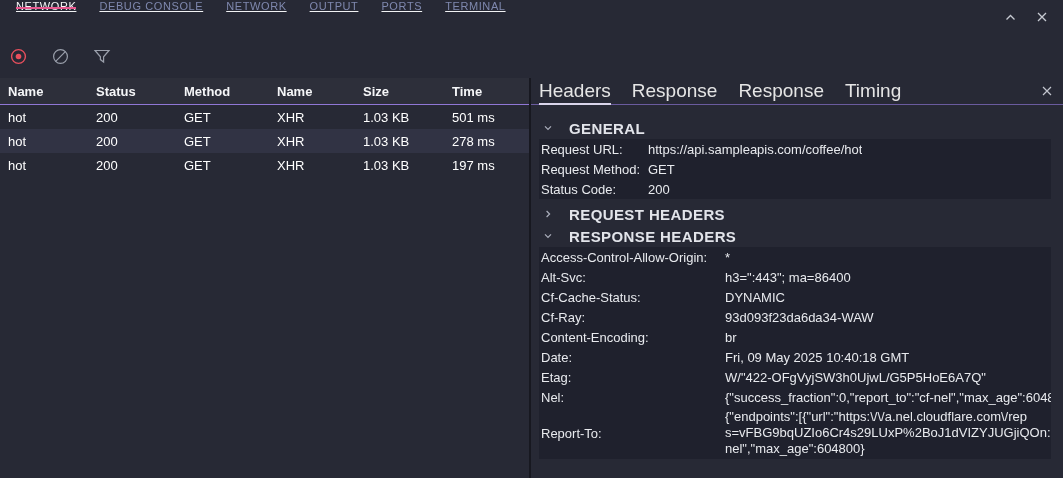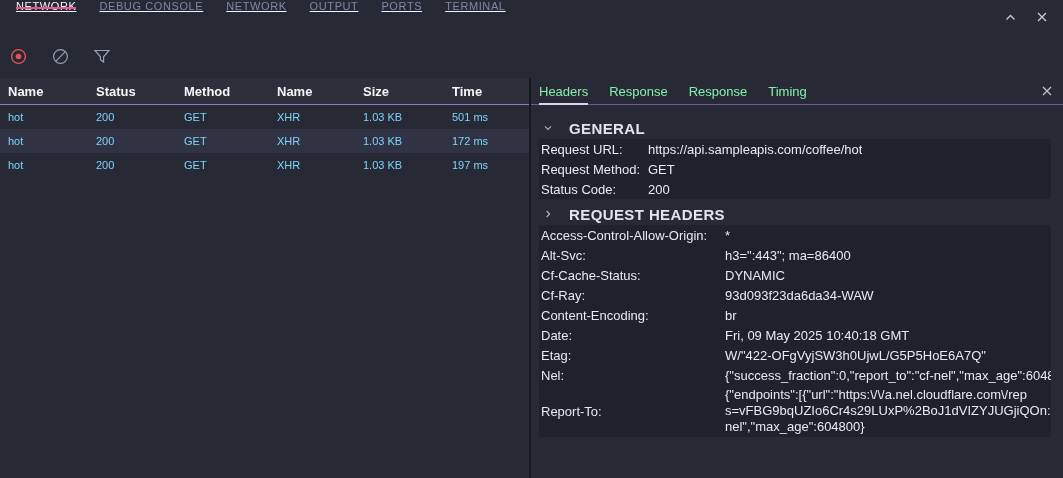--- a/index.html
+++ b/index.html
@@ -25,27 +25,27 @@
   .toolbtn { width:24px; height:24px; display:flex; align-items:center; justify-content:center; cursor:pointer; }
 
   
   .main { flex:1 1 auto; display:flex; min-height:0; }
   .left { width:531px; flex:0 0 531px; border-right:2px solid #171820; display:flex; flex-direction:column; }
   .right { flex:1 1 auto; min-width:0; display:flex; flex-direction:column; overflow:hidden; }
 
   
   .tgrid { display:grid; grid-template-columns:88px 88px 93px 86px 89px auto; padding-left:8px; align-items:center; }
   .thead { height:27px; background:#2d2f3a; border-bottom:1px solid #9077d6; font-weight:700; font-size:13px; color:#f5f6f8; }
-  .trow { height:24px; font-size:11px; color:#7dd3fc; cursor:pointer; }
+  .trow { height:24px; font-size:13px; color:#ffffff; cursor:pointer; }
   .trow.alt { background:#313344; }
   .tcell { overflow:hidden; white-space:nowrap; }
 
   
   .dtabs { height:27px; flex:0 0 27px; display:flex; align-items:stretch; padding-left:8px; border-bottom:1px solid #6a5b9e; position:relative; }
-  .dtab { display:flex; align-items:center; margin-right:21px; font-size:13px; color:#86efac; cursor:pointer; position:relative; }
+  .dtab { display:flex; align-items:center; margin-right:21px; font-size:19px; color:#e5e5e5; cursor:pointer; position:relative; }
   .dtab.active::after { content:""; position:absolute; left:0; right:0; bottom:-1px; height:2px; background:#d9d4ea; }
   .dclose { position:absolute; right:10px; top:0; height:100%; display:flex; align-items:center; cursor:pointer; }
 
   
   .dcontent { flex:1 1 auto; overflow:hidden; padding:12px 0 0 8px; }
   .sechead { height:22px; display:flex; align-items:center; gap:16px; padding-left:4px; cursor:pointer;
              font-size:15px; font-weight:700; letter-spacing:0.4px; color:#e2e4ea; }
   .kvblock { background:#1f212d; padding:0 0 0 2px; margin-right:12px; }
   .kvrow { display:flex; align-items:center; min-height:20px; font-size:13px; }
   .kvrow .klabel { flex:0 0 auto; color:#e8eaee; white-space:nowrap; }
@@ -143,21 +143,21 @@
         <div class="tcell">XHR</div>
         <div class="tcell">1.03 KB</div>
         <div class="tcell">501 ms</div>
       </div>
       <div class="tgrid trow alt">
         <div class="tcell">hot</div>
         <div class="tcell">200</div>
         <div class="tcell">GET</div>
         <div class="tcell">XHR</div>
         <div class="tcell">1.03 KB</div>
-        <div class="tcell">172 ms</div>
+        <div class="tcell">278 ms</div>
       </div>
       <div class="tgrid trow">
         <div class="tcell">hot</div>
         <div class="tcell">200</div>
         <div class="tcell">GET</div>
         <div class="tcell">XHR</div>
         <div class="tcell">1.03 KB</div>
         <div class="tcell">197 ms</div>
       </div>
     </div>
@@ -215,20 +215,28 @@
 
         <div class="sechead">
           <span>
             <svg width="10" height="10" viewBox="0 0 10 10">
                 <path d="M3.6 2 L6.6 5 L3.6 8" fill="none" stroke="#abafbc" stroke-width="1.2"></path>
               </svg>
           </span>
           <span>REQUEST HEADERS</span>
         </div>
 
+        <div class="sechead">
+          <span>
+            <svg width="10" height="10" viewBox="0 0 10 10">
+                <path d="M2 3.4 L5 6.4 L8 3.4" fill="none" stroke="#abafbc" stroke-width="1.2"></path>
+              </svg>
+          </span>
+          <span>RESPONSE HEADERS</span>
+        </div>
         <div class="kvblock resp">
           <div class="kvrow">
             <span class="klabel">Access-Control-Allow-Origin:</span>
             <span class="kvalue">*</span>
           </div>
           <div class="kvrow">
             <span class="klabel">Alt-Svc:</span>
             <span class="kvalue">h3=":443"; ma=86400</span>
           </div>
           <div class="kvrow">

